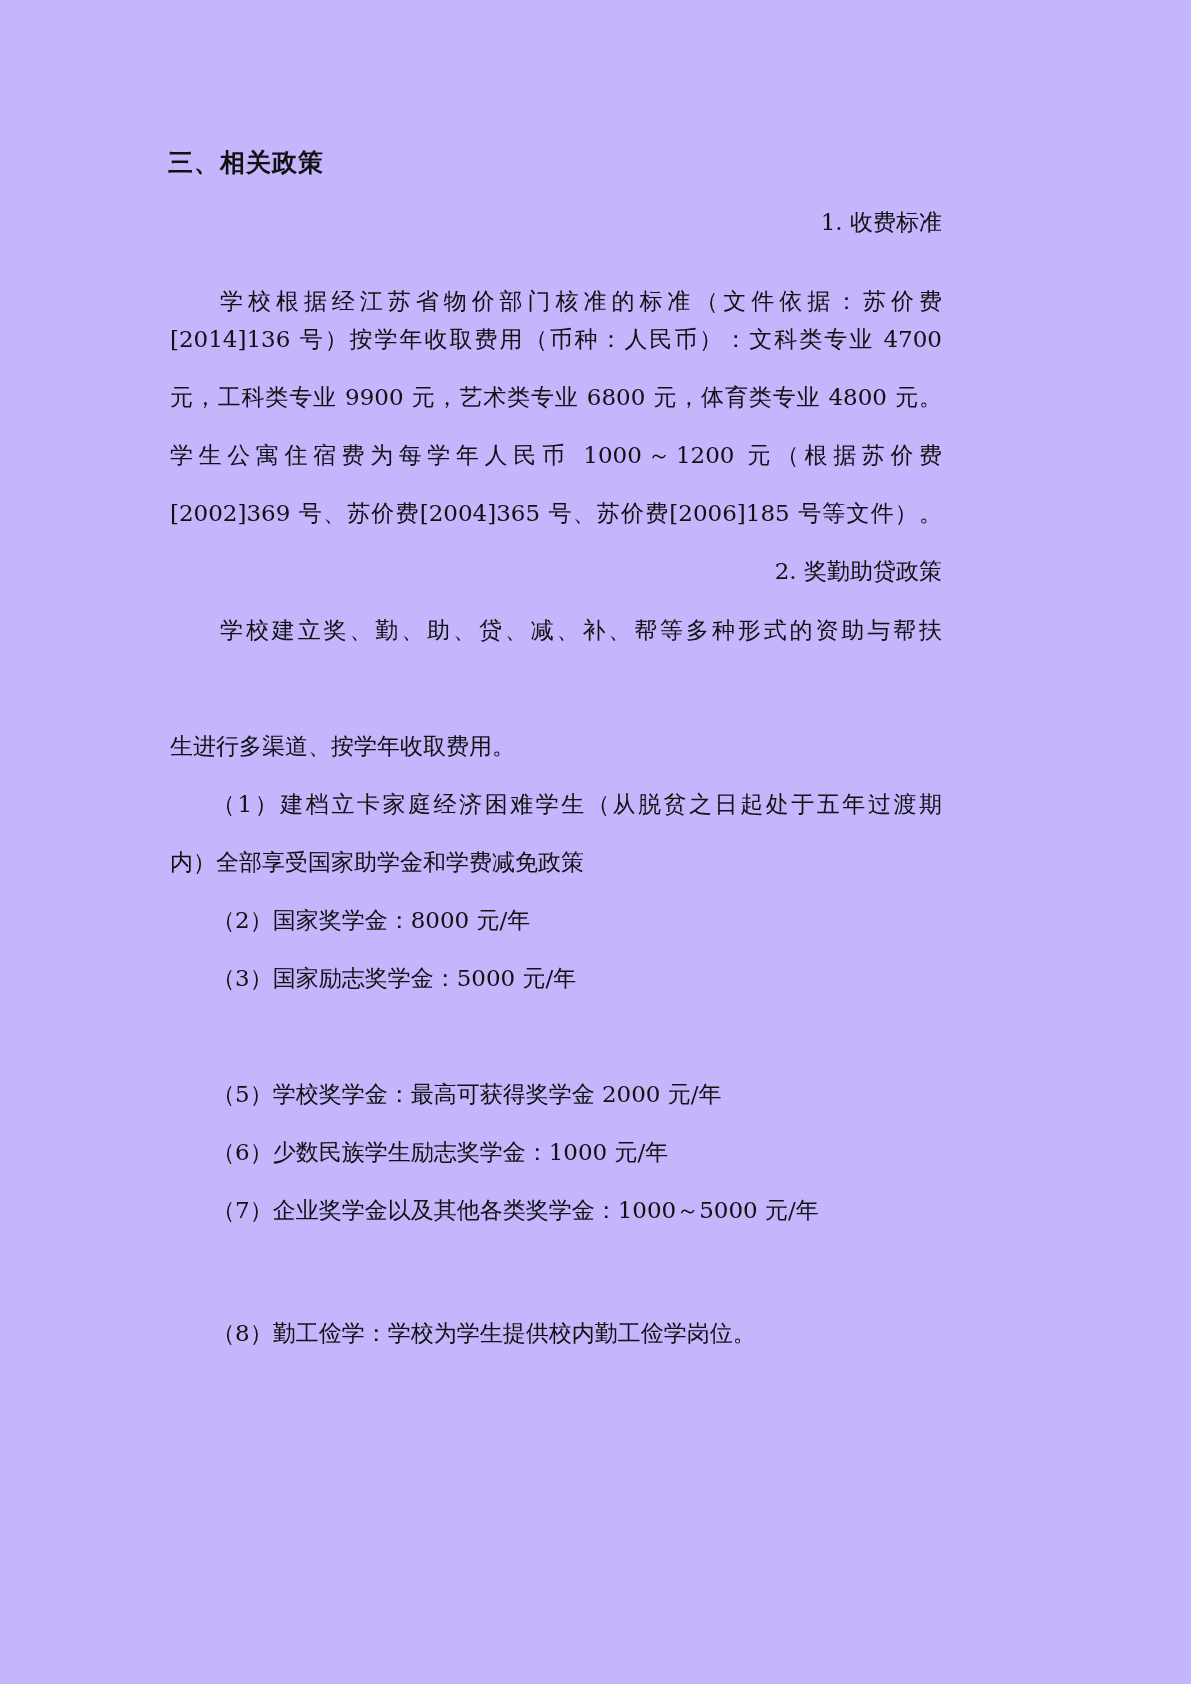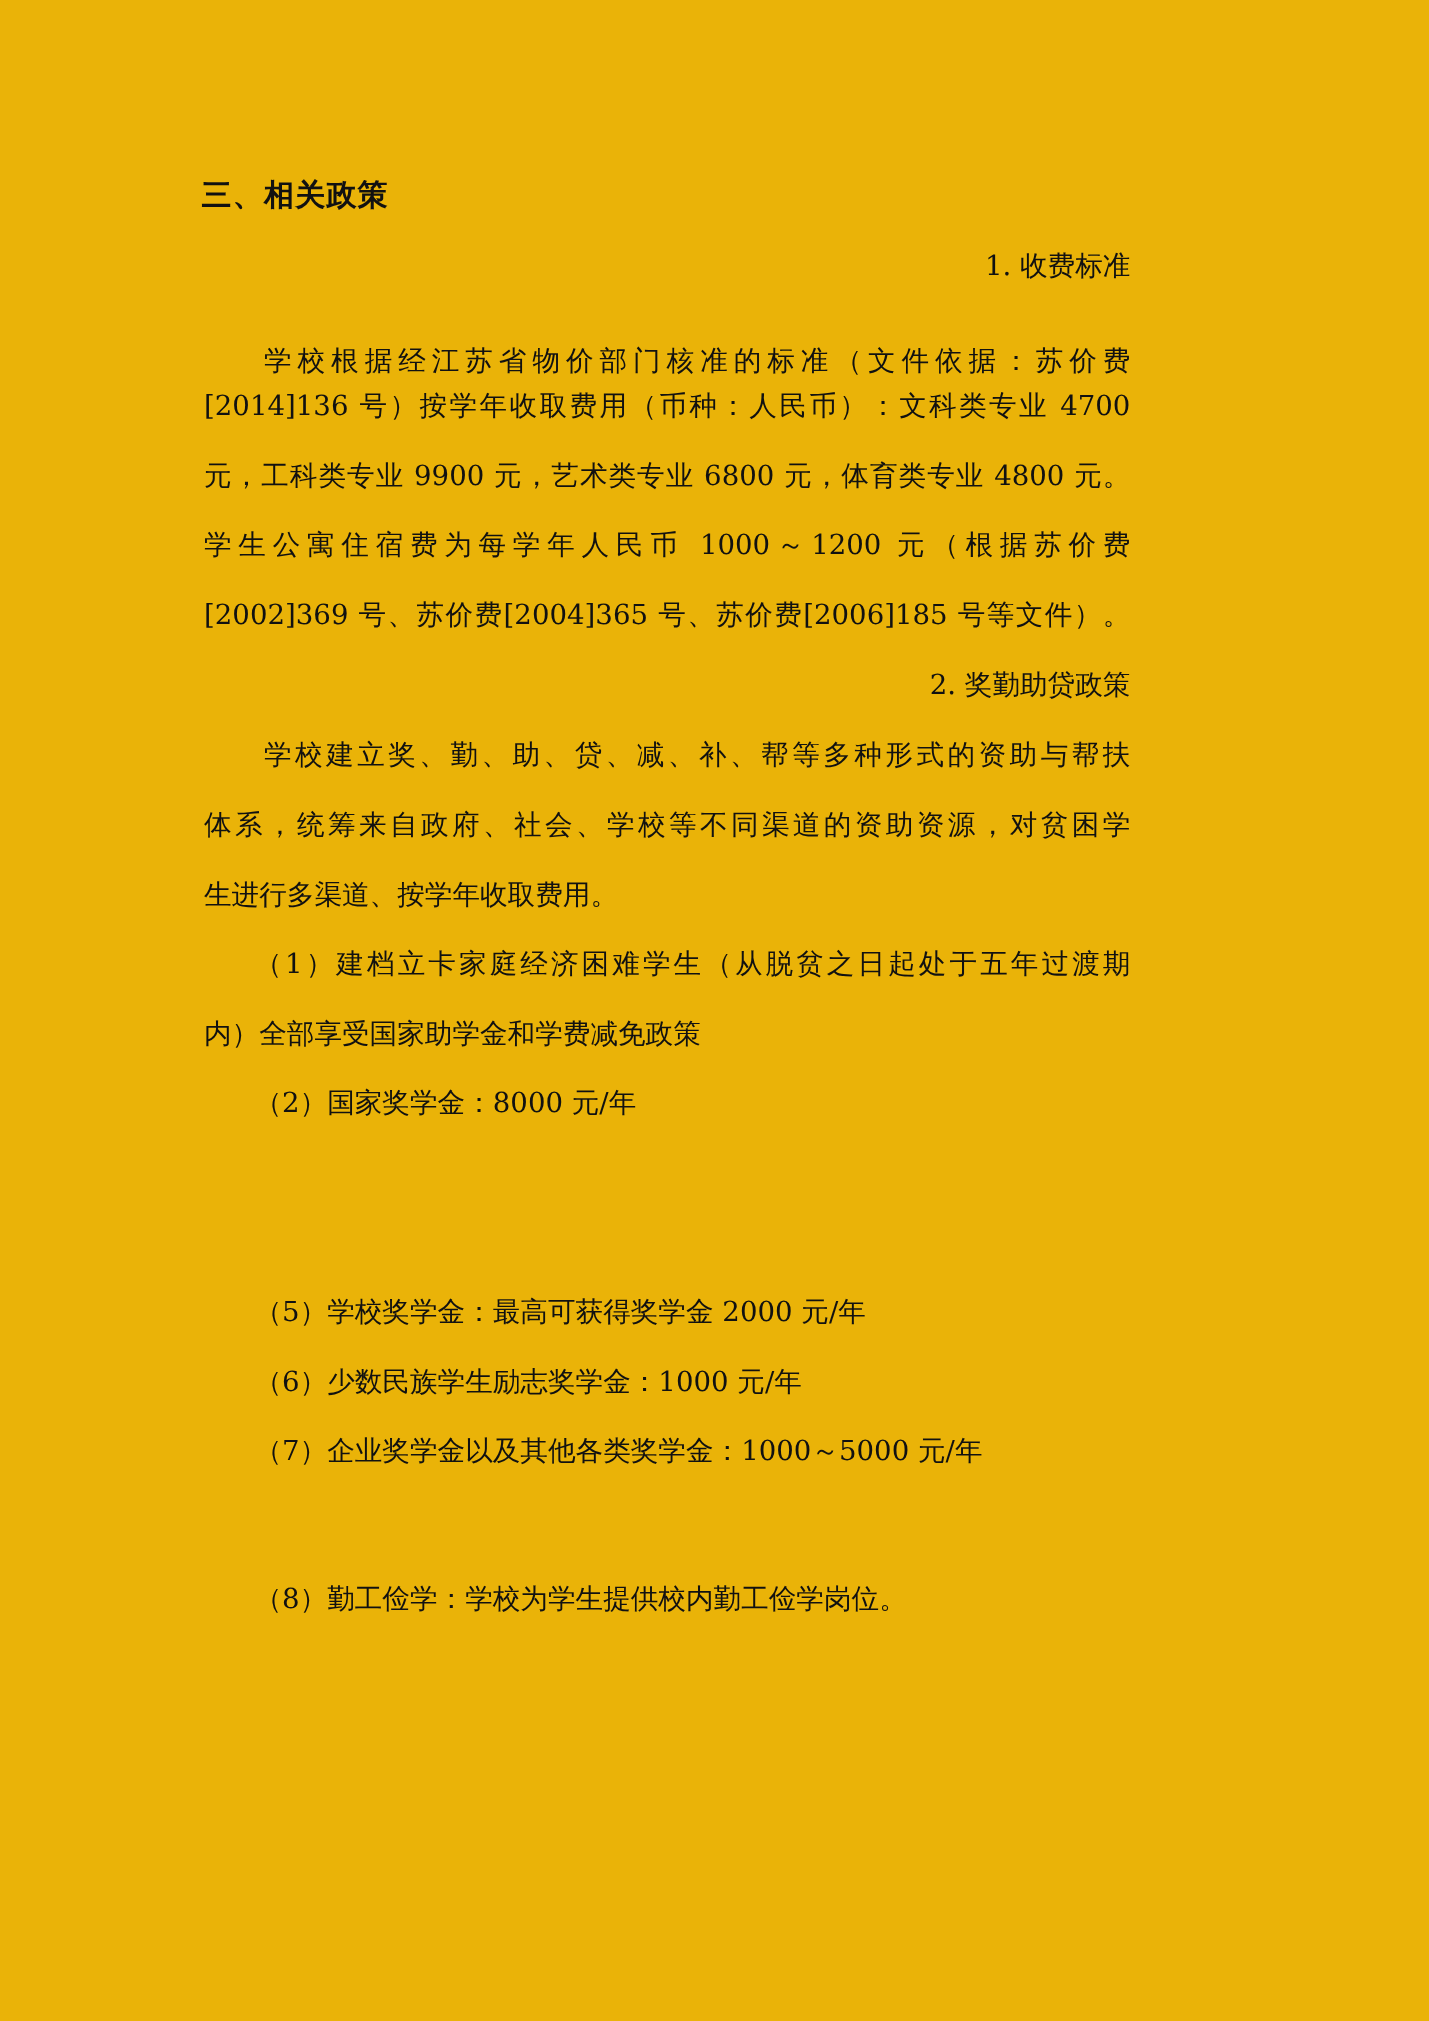--- a/index.html
+++ b/index.html
@@ -14,21 +14,21 @@
       overflow: hidden;
       font-family: "DejaVu Serif", "Liberation Serif", serif;
       color: #111111;
     }
     .page {
       position: absolute;
       left: 0;
       top: 0;
       width: 1191px;
       height: 1684px;
-      background: #eab308;
+      background: #c4b5fd;
     }
     .heading {
       position: absolute;
       left: 168px;
       top: 144px;
       font-family: "DejaVu Sans", "Liberation Sans", sans-serif;
       font-weight: bold;
       font-size: 25px;
       line-height: 38px;
       letter-spacing: 1px;
@@ -63,25 +63,25 @@
 
   <p class="line indent justify" style="top:264px;margin-top:20px;">学校根据经江苏省物价部门核准的标准（文件依据：苏价费</p>
   <p class="line justify" style="top:322px;">[2014]136 号）按学年收取费用（币种：人民币）：文科类专业 4700</p>
   <p class="line justify" style="top:380px;">元，工科类专业 9900 元，艺术类专业 6800 元，体育类专业 4800 元。</p>
   <p class="line justify" style="top:438px;">学生公寓住宿费为每学年人民币 1000～1200 元（根据苏价费</p>
   <p class="line justify" style="top:496px;">[2002]369 号、苏价费[2004]365 号、苏价费[2006]185 号等文件）。</p>
 
   <p class="line indent" style="top:554px;">2. 奖勤助贷政策</p>
 
   <p class="line indent justify" style="top:613px;">学校建立奖、勤、助、贷、减、补、帮等多种形式的资助与帮扶</p>
-  <p class="line justify" style="top:671px;">体系，统筹来自政府、社会、学校等不同渠道的资助资源，对贫困学</p>
   <p class="line" style="top:729px;">生进行多渠道、按学年收取费用。</p>
 
   <p class="line item justify" style="top:787px;">（1）建档立卡家庭经济困难学生（从脱贫之日起处于五年过渡期</p>
   <p class="line" style="top:845px;">内）全部享受国家助学金和学费减免政策</p>
 
   <p class="line item" style="top:903px;">（2）国家奖学金：8000 元/年</p>
+  <p class="line item" style="top:961px;">（3）国家励志奖学金：5000 元/年</p>
   <p class="line item" style="top:1077px;">（5）学校奖学金：最高可获得奖学金 2000 元/年</p>
   <p class="line item" style="top:1135px;">（6）少数民族学生励志奖学金：1000 元/年</p>
   <p class="line item" style="top:1193px;">（7）企业奖学金以及其他各类奖学金：1000～5000 元/年</p>
   <p class="line item" style="top:1316px;">（8）勤工俭学：学校为学生提供校内勤工俭学岗位。</p>
 
 </div>
 
 </body></html>

